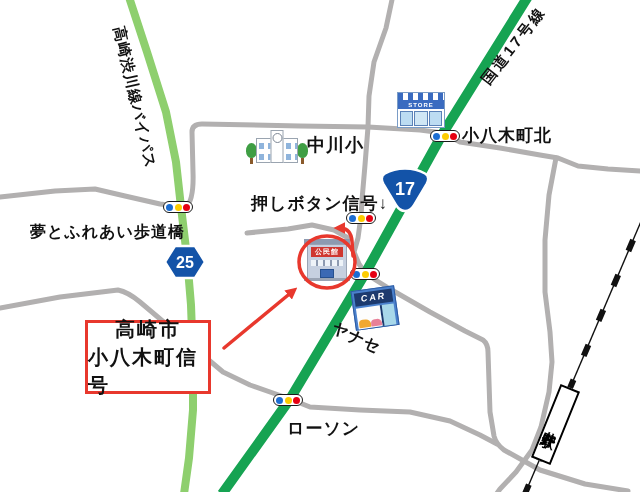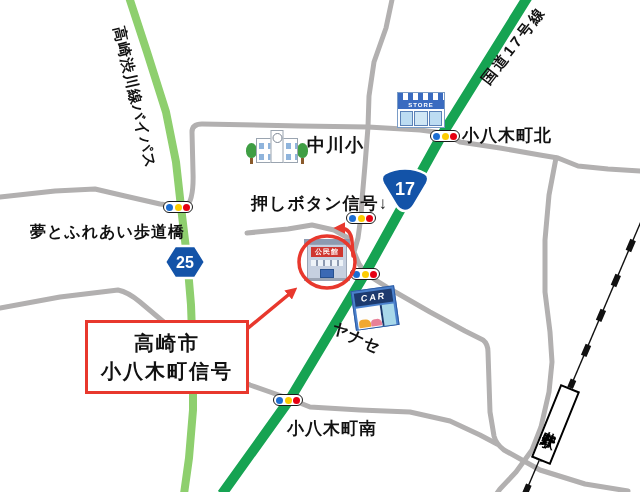--- a/index.html
+++ b/index.html
@@ -34,21 +34,21 @@
   .signal{position:absolute;z-index:2;width:30px;height:12px;background:#fff;border:1.6px solid #1a1a1a;
     border-radius:8px;display:flex;align-items:center;justify-content:center;gap:1.5px;box-sizing:border-box;}
   .signal .dot{width:7px;height:7px;border-radius:50%;display:block;}
   .dot.b{background:var(--signal-blue);} .dot.y{background:var(--signal-yellow);} .dot.r{background:var(--signal-red);}
 
   
   .badge{position:absolute;z-index:2;}
   .badge text{fill:#fff;font-weight:bold;font-family:"Liberation Sans","DejaVu Sans",sans-serif;text-anchor:middle;}
 
   
-  #dest-box{position:absolute;left:85px;top:320px;width:164px;height:74px;box-sizing:border-box;z-index:5;
+  #dest-box{position:absolute;left:85px;top:320px;width:126px;height:74px;box-sizing:border-box;z-index:5;
     background:#fff;border:3.5px solid var(--accent-red);display:flex;flex-direction:column;align-items:center;justify-content:center;
     font-weight:bold;font-size:20px;line-height:1.4;color:#111;letter-spacing:2px;}
 
   
   #station-box{position:absolute;left:545px;top:385px;width:21px;height:79px;z-index:2;box-sizing:border-box;
     background:#fff;border:2px solid #000;transform:rotate(22deg);display:flex;align-items:center;justify-content:center;
     writing-mode:vertical-rl;text-orientation:upright;font-size:14px;font-weight:bold;letter-spacing:2px;color:#000;}
 
   
   #school{position:absolute;left:246px;top:126px;width:62px;height:38px;z-index:2;}
@@ -198,21 +198,21 @@
     </defs>
     <ellipse class="red-ring" cx="327" cy="262" rx="28" ry="26"></ellipse>
     <path class="red-arrow" d="M224,348 L293,291" marker-end="url(#ah)"></path>
     <path class="red-arrow" d="M353,256 L352,241 Q351,229 341,228 L339,228" marker-end="url(#ah)"></path>
   </svg>
 
   <div class="lbl" style="left:30px;top:211px;font-size:16px;margin-top:11px;">夢とふれあい歩道橋</div>
   <div class="lbl" style="left:307px;top:133px;font-size:18px;text-align:right;">中川小</div>
   <div class="lbl" style="left:462px;top:124px;">小八木町北</div>
   <div class="lbl" style="left:251px;top:192px;">押しボタン信号↓</div>
-  <div class="lbl" style="left:287px;top:417px;">小八木町南</div>
+  <div class="lbl" style="left:287px;top:417px;">ローソン</div>
   <div class="lbl" style="left:337px;top:318px;font-size:16px;transform:rotate(25deg);transform-origin:left top;">ヤナセ</div>
   <div class="lbl lbl-rot" style="left:458px;top:36px;width:112px;font-size:15px;letter-spacing:3px;transform:rotate(-52deg);">国道17号線</div>
   <div class="lbl lbl-rot" style="left:62px;top:88px;width:145px;font-size:15px;letter-spacing:1px;transform:rotate(77deg);">高崎渋川線バイパス</div>
 
   <div id="dest-box">
     <div>高崎市</div>
     <div>小八木町信号</div>
   </div>
 
 </div>

